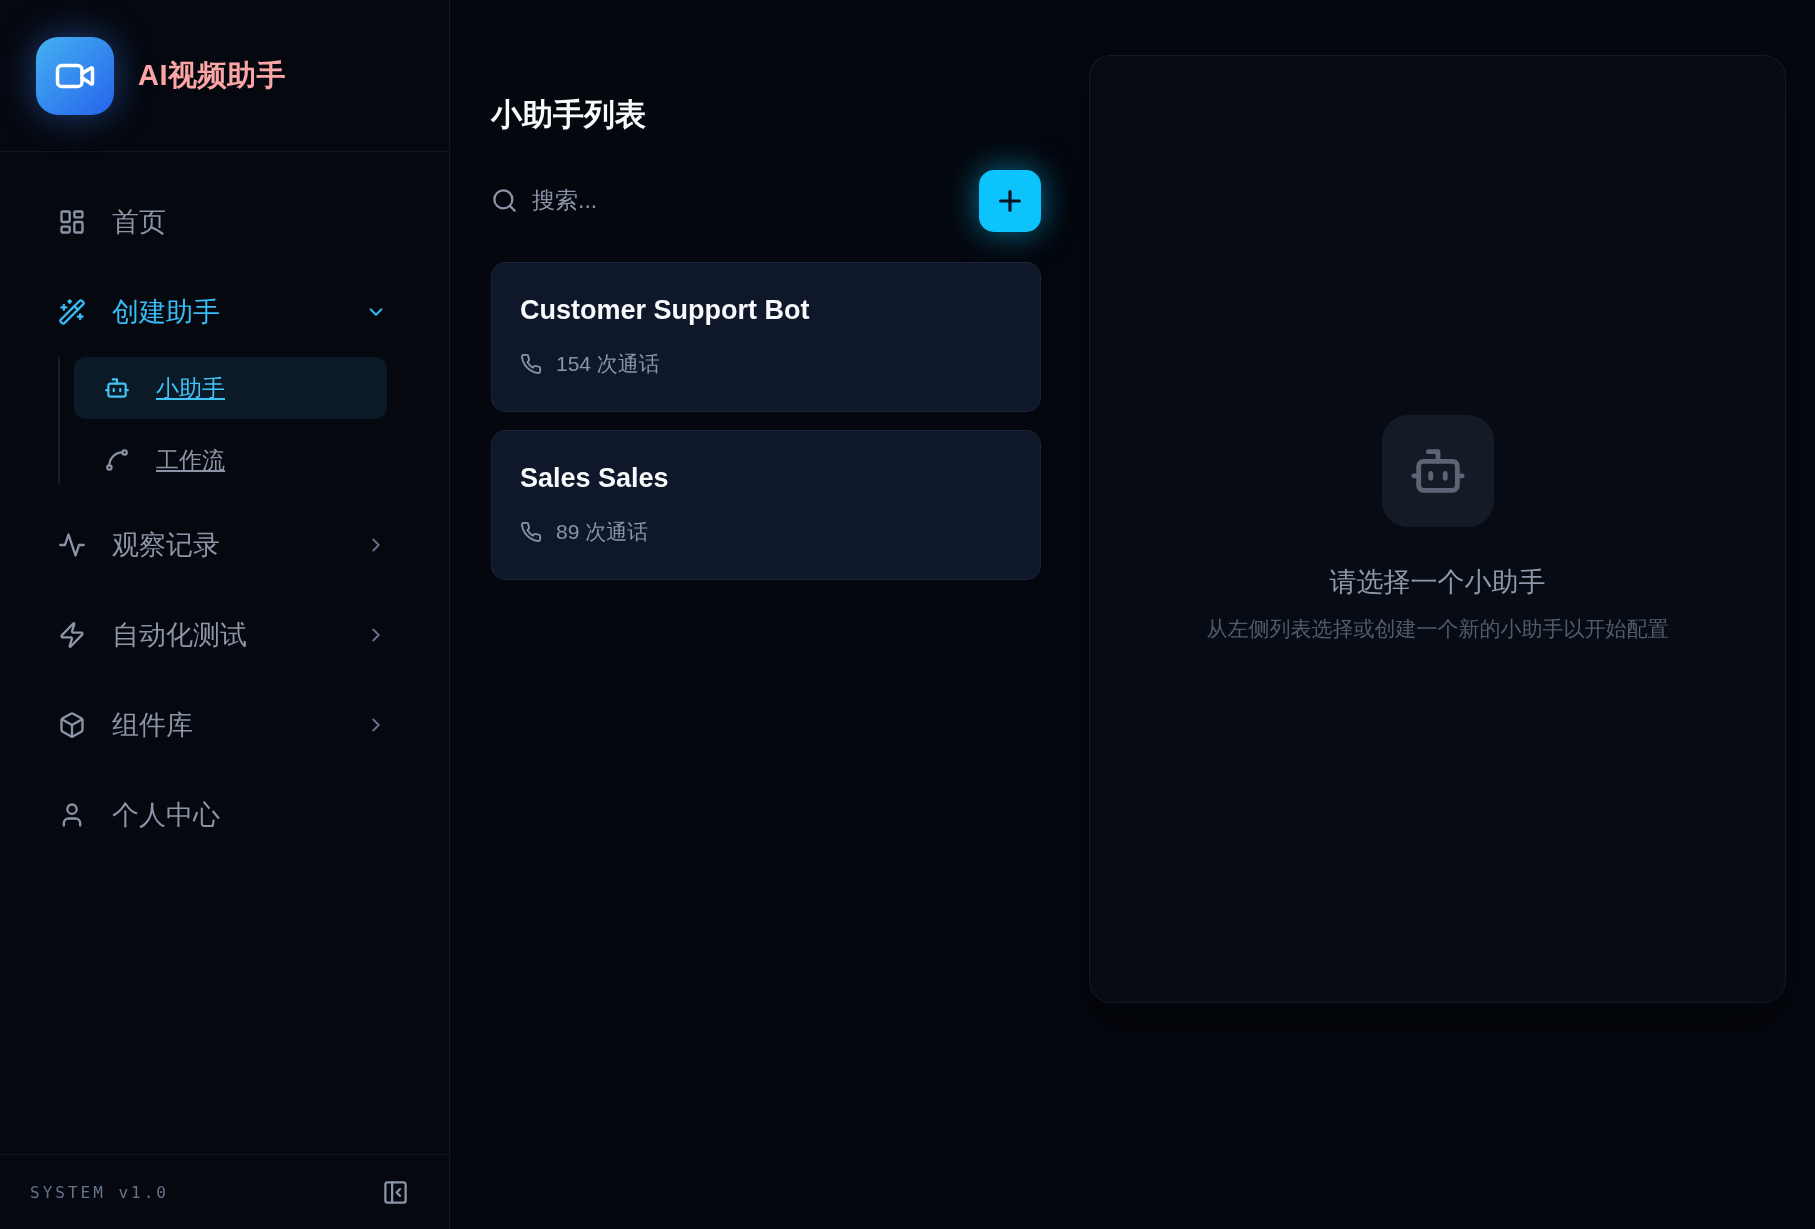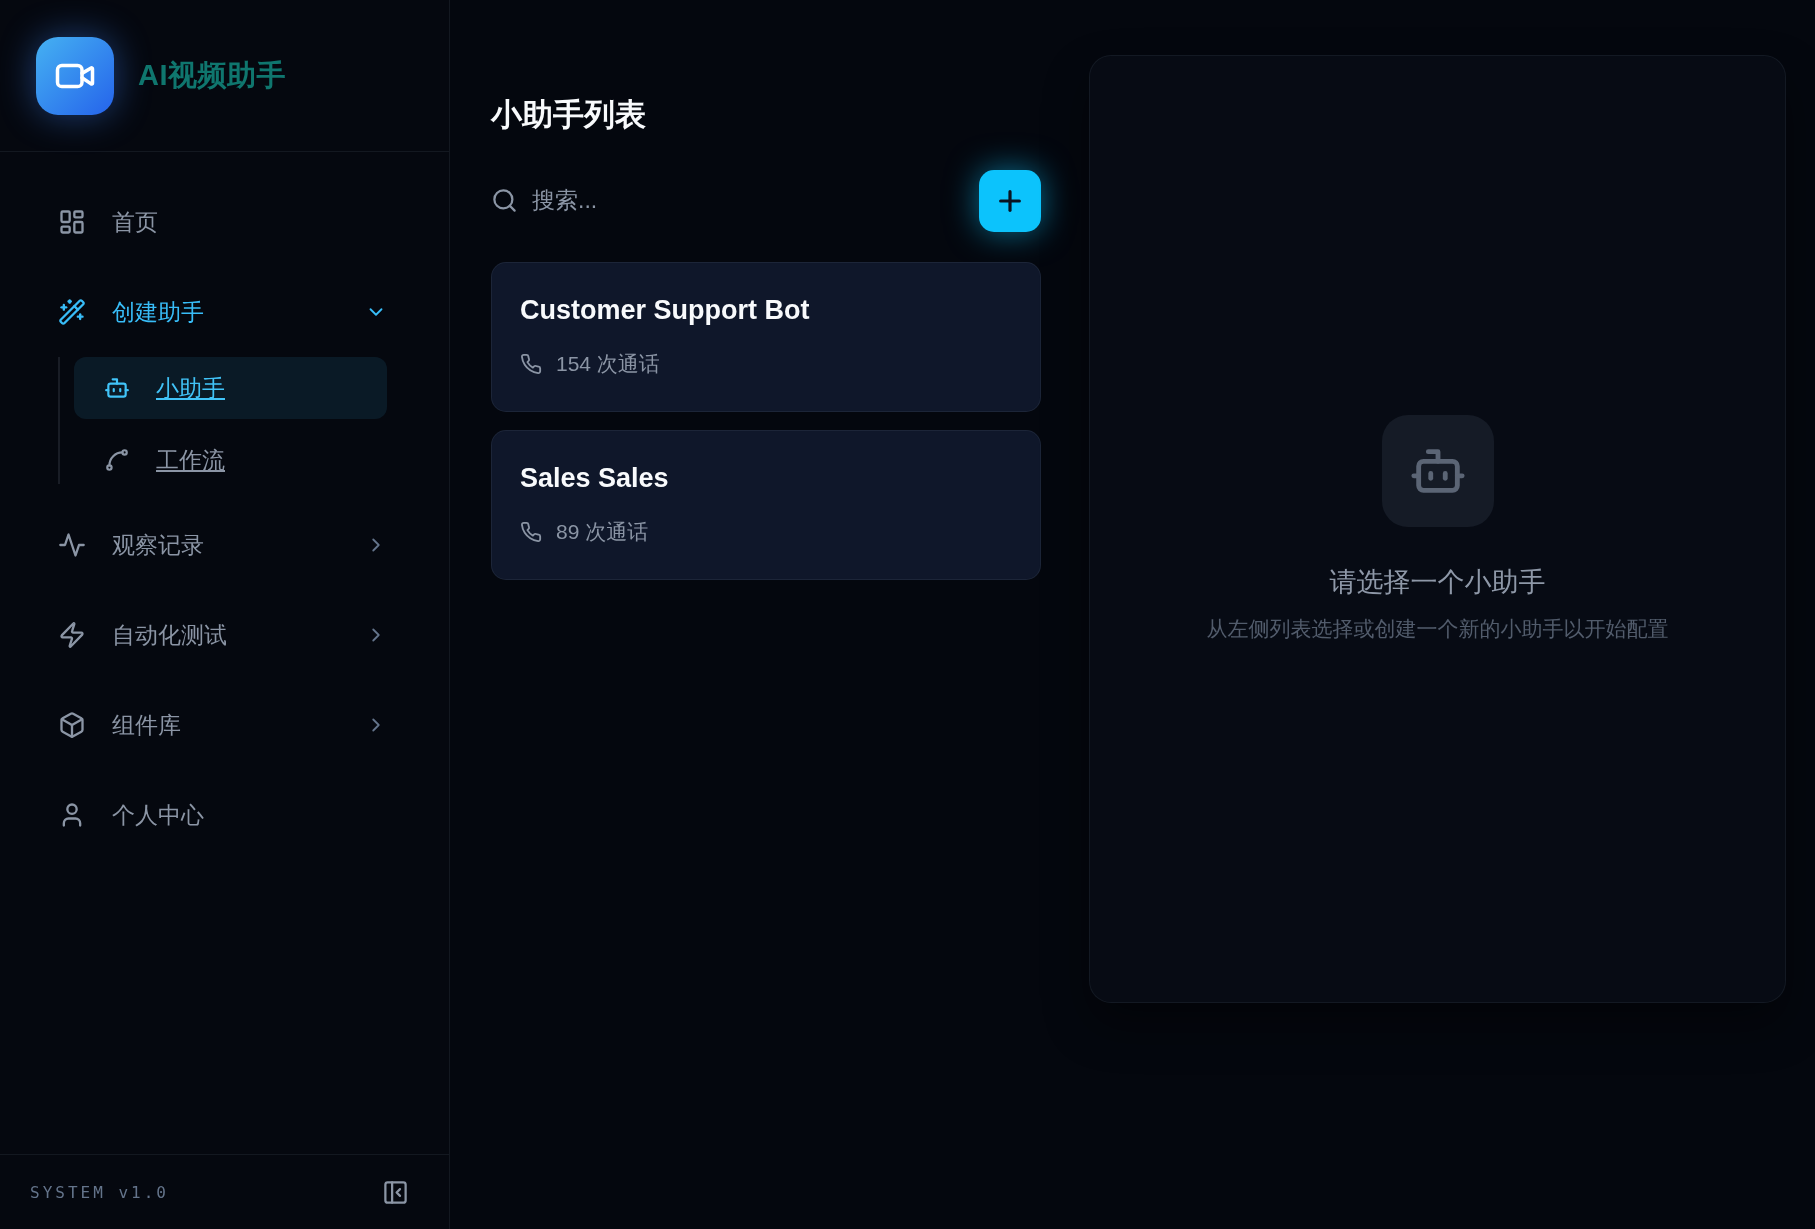--- a/index.html
+++ b/index.html
@@ -23,26 +23,26 @@
     height:152px; display:flex; align-items:center; gap:24px;
     padding:0 36px; border-bottom:1px solid rgba(148,163,184,0.10);
   }
   .logo {
     width:78px; height:78px; border-radius:22px;
     background:linear-gradient(135deg,#45b1f2 0%,#2563eb 100%);
     display:flex; align-items:center; justify-content:center;
     box-shadow:0 0 36px rgba(59,130,246,0.45);
     color:#ffffff;
   }
-  .app-title { font-size:29px; font-weight:700; color:#0f766e; letter-spacing:0.5px; }
+  .app-title { font-size:29px; font-weight:700; color:#fca5a5; letter-spacing:0.5px; }
 
   .nav { flex:1; padding:46px 62px 0 58px; }
   .nav-item {
     display:flex; align-items:center; height:48px; margin-bottom:42px;
-    color:#8b95a5; font-size:23px; cursor:pointer;
+    color:#8b95a5; font-size:27px; cursor:pointer;
   }
   .nav-item .nav-ic { width:28px; height:28px; margin-right:26px; flex:none; }
   .nav-item .chev { margin-left:auto; color:#64748b; }
   .nav-item.accent { color:#38bdf8; }
   .nav-item.accent .chev { color:#38bdf8; }
 
   .submenu {
     border-left:2px solid rgba(148,163,184,0.14);
     margin:-21px 0 37px 0; padding:0;
   }

